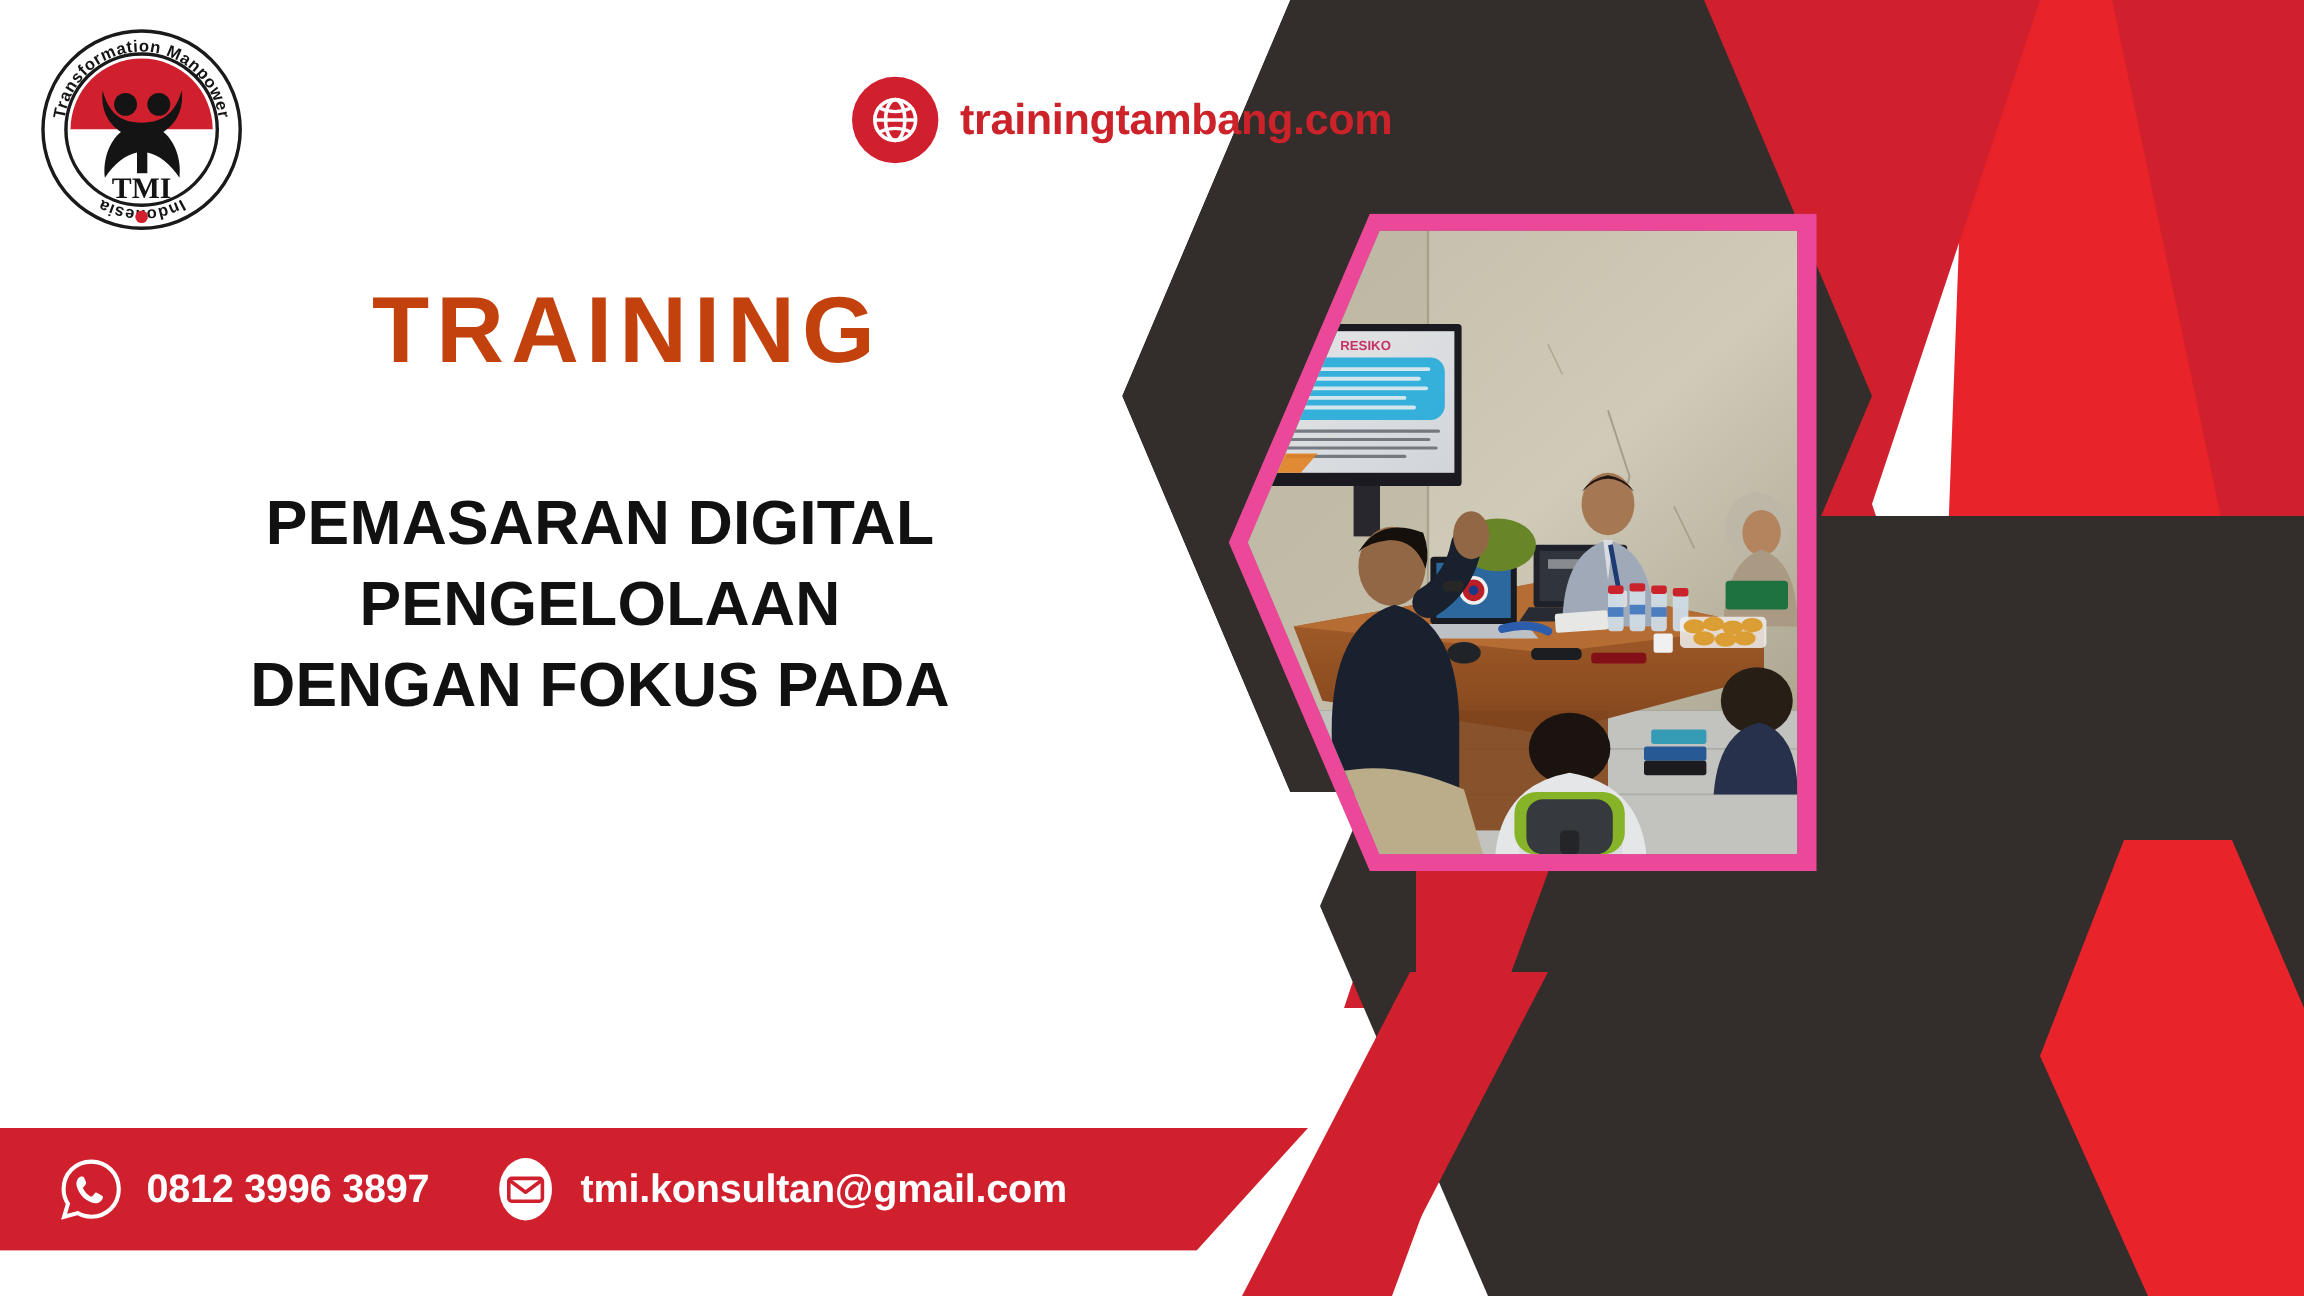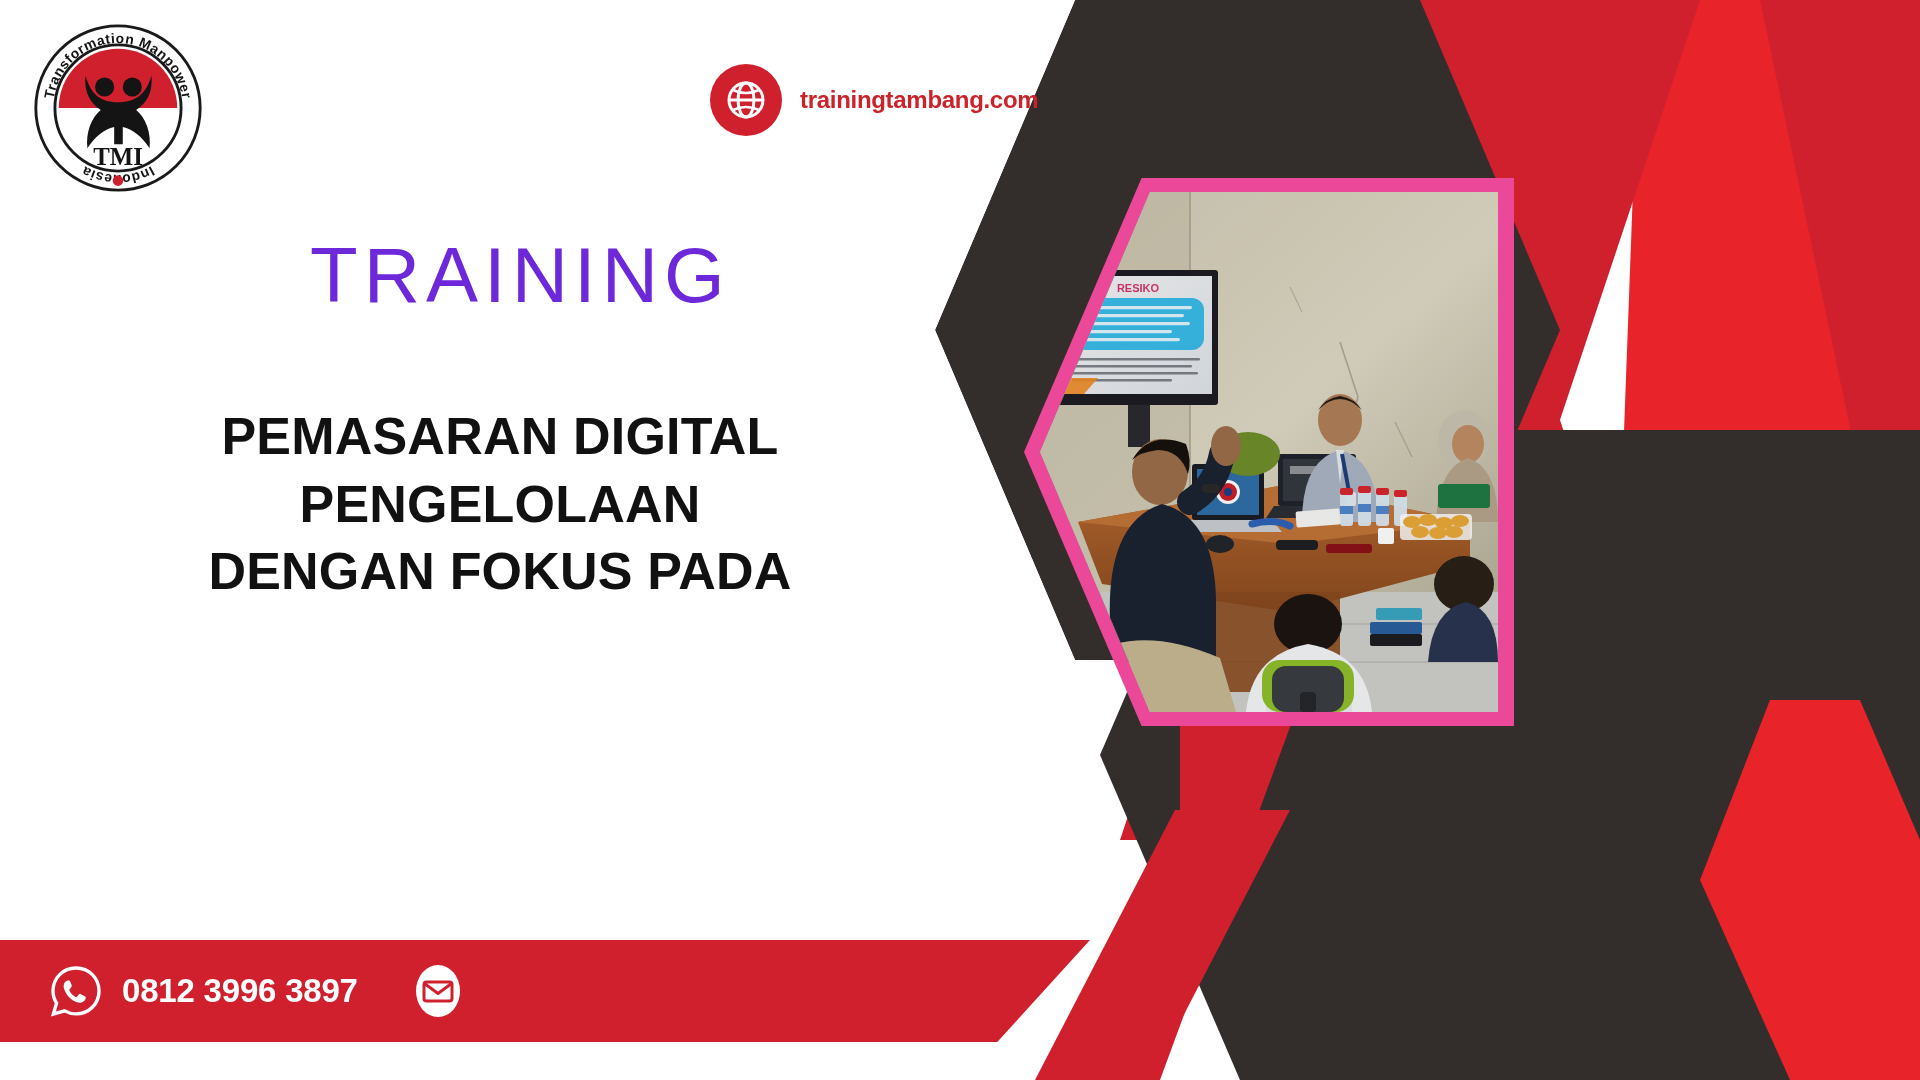--- a/index.html
+++ b/index.html
@@ -17,26 +17,26 @@
   
   .logo-wrap { position:absolute; left:28px; top:22px; width:180px; height:172px; }
   .logo-svg  { width:100%; height:100%; display:block; }
 
   
   .site-row { position:absolute; left:710px; top:64px; display:flex; align-items:center; gap:18px; }
   .globe-badge {
     width:72px; height:72px; border-radius:50%; background:#D0202E;
     display:flex; align-items:center; justify-content:center; flex:0 0 auto;
   }
-  .site-text { font-size:24px; font-weight:bold; color:#CC2229; letter-spacing:-0.3px; white-space:nowrap; }
+  .site-text { font-size:36px; font-weight:bold; color:#CC2229; letter-spacing:-0.3px; white-space:nowrap; }
 
   
   .training-word {
     position:absolute; left:310px; top:236px;
-    font-size:78px; font-weight:normal; color:#6d28d9;
+    font-size:78px; font-weight:bold; color:#c2410c;
     letter-spacing:6px; line-height:1;
   }
   .title-block {
     position:absolute; left:50px; top:403px; width:900px;
     text-align:center; color:#111111;
     font-size:52px; font-weight:bold; line-height:1.30; letter-spacing:0.2px;
   }
   .title-line { display:block; white-space:nowrap; }
 
   
@@ -334,16 +334,17 @@
     </div>
 
     <div class="contact-item">
       <span class="contact-ic">
         <svg width="56" height="56" viewBox="0 0 56 56" aria-hidden="true">
           <ellipse cx="28" cy="28" rx="22" ry="26" fill="#ffffff"></ellipse>
           <rect x="14" y="19" width="28" height="19" rx="2.5" fill="none" stroke="#D0202E" stroke-width="3"></rect>
           <path d="M14.5 20.5 L28 30.5 L41.5 20.5" fill="none" stroke="#D0202E" stroke-width="3" stroke-linejoin="round"></path>
         </svg>
       </span>
+      <span class="contact-text">tmi.konsultan@gmail.com</span>
     </div>
   </div>
 
 </div>
 
 </body></html>

